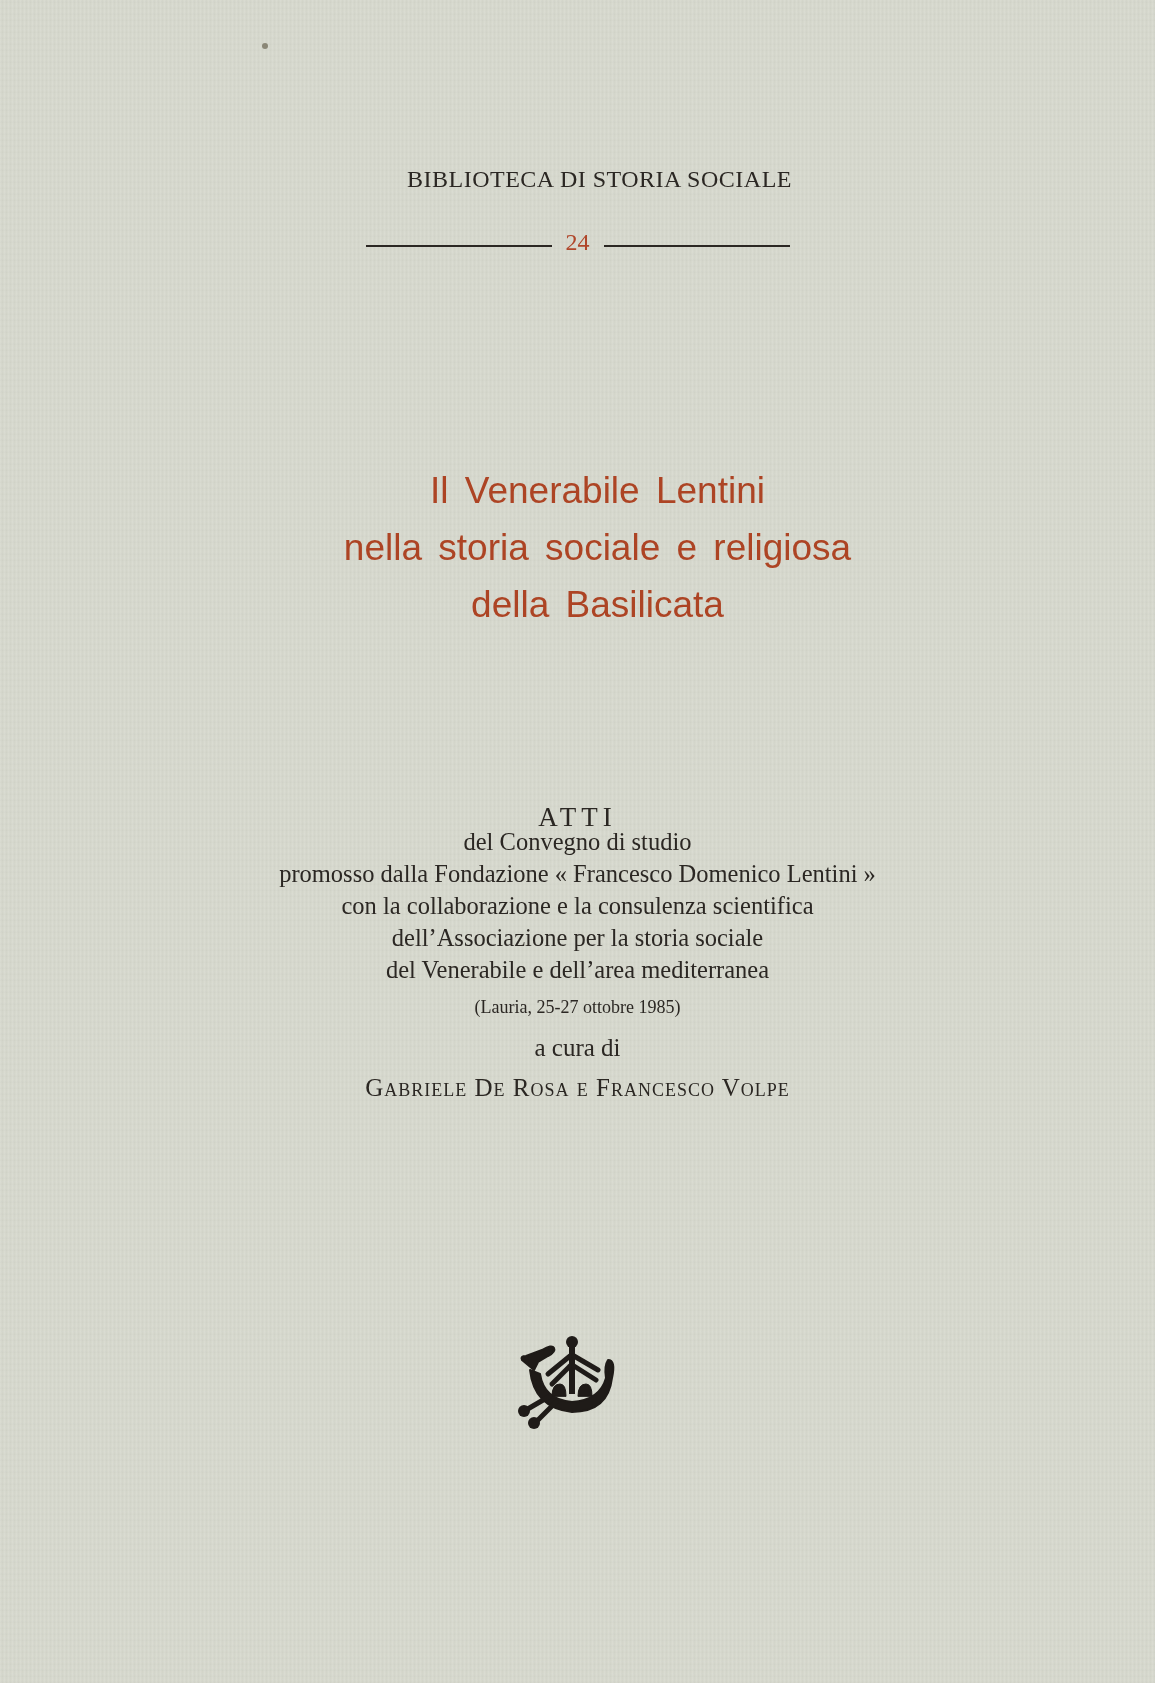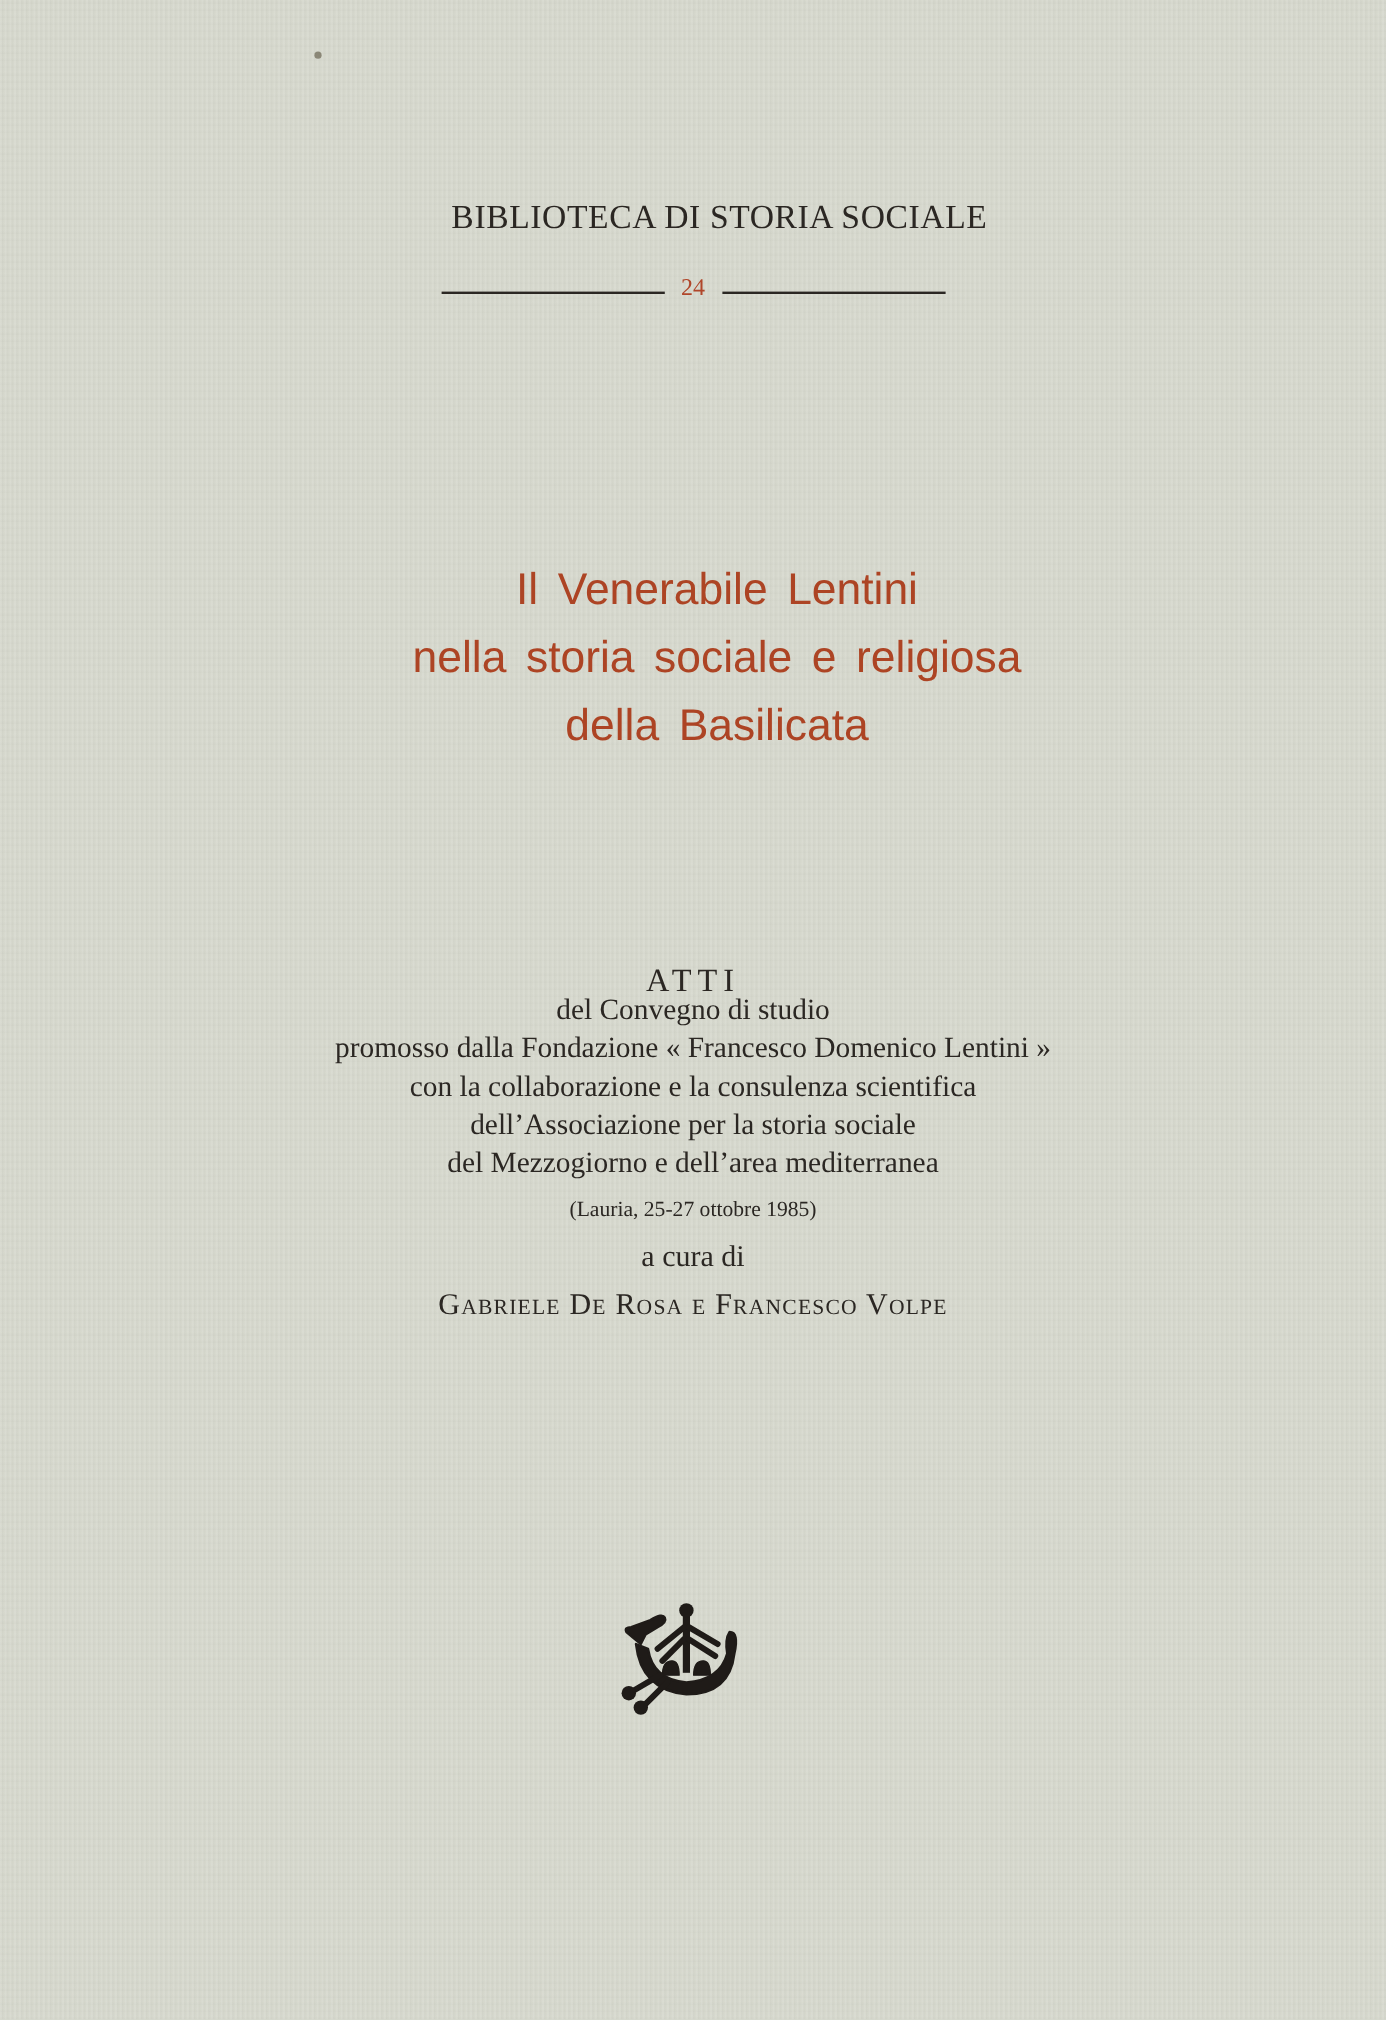--- a/index.html
+++ b/index.html
@@ -34,40 +34,40 @@
       opacity: 0.7;
     }
     .centered {
       position: absolute;
       left: 0;
       right: 0;
       text-align: center;
     }
     .series-title {
       top: 166px;
-      font-size: 28px;
+      font-size: 24px;
       letter-spacing: 0.5px;
       color: #2b2723;
       padding-left: 44px;
     }
     .series-number-row {
       top: 230px;
       display: flex;
       justify-content: center;
       align-items: center;
       gap: 14px;
     }
     .rule {
       width: 186px;
       height: 2px;
       background: #2b2723;
       margin-top: 8px;
     }
     .series-number {
-      font-size: 20px;
+      font-size: 24px;
       color: #b0462a;
       line-height: 1;
     }
     .main-title {
       top: 462px;
       font-family: "Liberation Sans", "DejaVu Sans", sans-serif;
       color: #ad4424;
       font-size: 37px;
       line-height: 57px;
       word-spacing: 6px;
@@ -145,21 +145,21 @@
     <div>della Basilicata</div>
   </div>
 
   <div class="centered atti">ATTI</div>
 
   <div class="centered desc">
     <div>del Convegno di studio</div>
     <div>promosso dalla Fondazione « Francesco Domenico Lentini »</div>
     <div>con la collaborazione e la consulenza scientifica</div>
     <div>dell’Associazione per la storia sociale</div>
-    <div>del Mezzogiorno e dell’area mediterranea</div>
+    <div>del Venerabile e dell’area mediterranea</div>
   </div>
 
   <div class="centered date-line">(Lauria, 25-27 ottobre 1985)</div>
 
   <div class="centered curated-label">a cura di</div>
 
   <div class="centered editors">Gabriele De Rosa e Francesco Volpe</div>
 
   <svg class="logo" viewBox="0 0 120 100" xmlns="http://www.w3.org/2000/svg">
     <g fill="#1f1b18" stroke="#1f1b18" stroke-linecap="round" stroke-linejoin="round">

